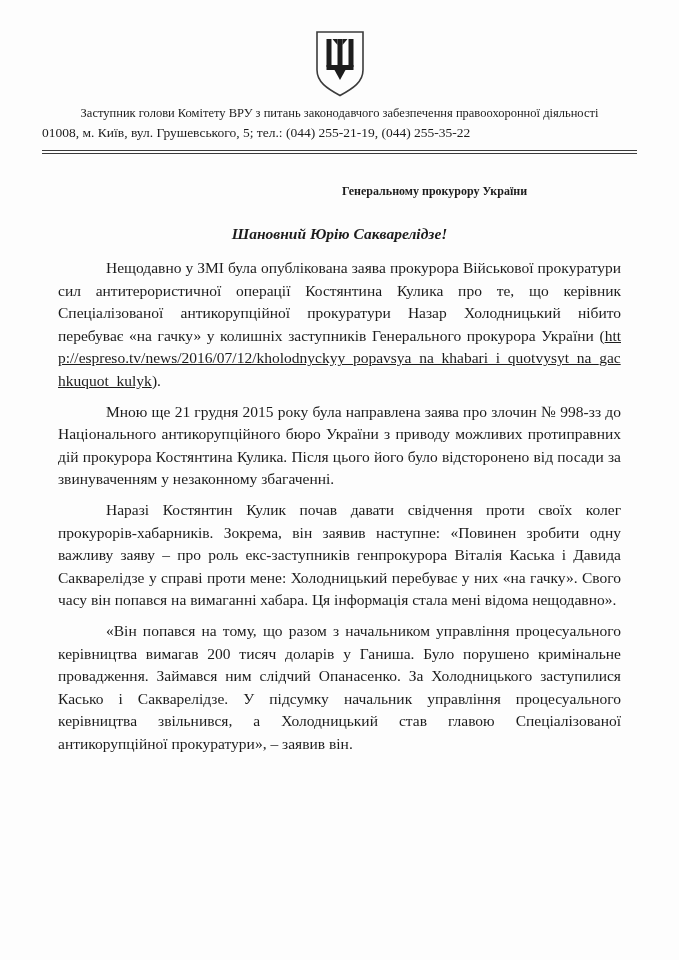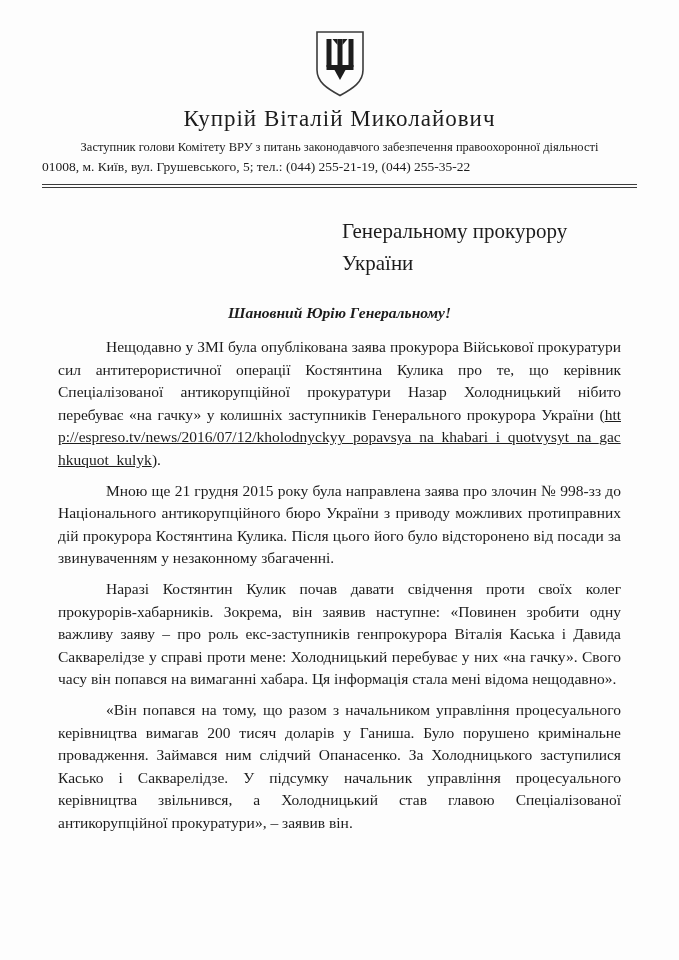--- a/index.html
+++ b/index.html
@@ -51,22 +51,22 @@
     border-bottom: 1.5px solid #3b3b3b;
   }
 
   .ref-line {
     font-size: 14px;
     margin: 11px 8px 0 8px;
   }
 
   .addressee {
     margin: 28px 8px 0 300px;
-    font-weight: normal;
-    font-size: 21px;
+    font-weight: bold;
+    font-size: 12px;
     line-height: 1.5;
   }
 
   .doc-title {
     text-align: center;
     font-weight: bold;
     font-size: 15.5px;
     letter-spacing: 3px;
     margin-top: 44px;
   }
@@ -114,35 +114,34 @@
           <rect x="14.5" y="35" width="27" height="5"></rect>
           <polygon points="22.5,40 33.5,40 28,50"></polygon>
           <polygon points="25.5,15 20.5,9 25.5,9"></polygon>
           <polygon points="30.5,15 35.5,9 30.5,9"></polygon>
         </g>
       </svg>
     </span>
   </div>
 
 
-  <h2 class="header-name">Купрій Віталій Миколайович</h2>
 
   <p class="header-position">Заступник голови Комітету ВРУ з питань законодавчого забезпечення правоохоронної діяльності</p>
 
   <p class="header-address">01008, м. Київ, вул. Грушевського, 5; тел.: (044) 255-21-19, (044) 255-35-22</p>
 
   <div class="double-rule"></div>
 
 
   <div class="addressee">
     <div>Генеральному прокурору України</div>
   </div>
 
 
-  <div class="salutation">Шановний Юрію Генеральному!</div>
+  <div class="salutation">Шановний Юрію Сакварелідзе!</div>
 
   <div class="body-text">
     <p>
       <span>Нещодавно у ЗМІ була опублікована заява прокурора Військової прокуратури сил антитерористичної операції Костянтина Кулика про те, що керівник Спеціалізованої антикорупційної прокуратури Назар Холодницький нібито перебуває «на гачку» у колишніх заступників Генерального прокурора України (</span><a class="article-link" href="#">http://espreso.tv/news/2016/07/12/kholodnyckyy_popavsya_na_khabari_i_quotvysyt_na_gachkuquot_kulyk</a><span>).</span>
     </p>
     <p>Мною ще 21 грудня 2015 року була направлена заява про злочин № 998-зз до Національного антикорупційного бюро України з приводу можливих протиправних дій прокурора Костянтина Кулика. Після цього його було відсторонено від посади за звинуваченням у незаконному збагаченні.</p>
     <p>Наразі Костянтин Кулик почав давати свідчення проти своїх колег прокурорів-хабарників. Зокрема, він заявив наступне: «Повинен зробити одну важливу заяву – про роль екс-заступників генпрокурора Віталія Каська і Давида Сакварелідзе у справі проти мене: Холодницький перебуває у них «на гачку». Свого часу він попався на вимаганні хабара. Ця інформація стала мені відома нещодавно».</p>
     <p>«Він попався на тому, що разом з начальником управління процесуального керівництва вимагав 200 тисяч доларів у Ганиша. Було порушено кримінальне провадження. Займався ним слідчий Опанасенко. За Холодницького заступилися Касько і Сакварелідзе. У підсумку начальник управління процесуального керівництва звільнився, а Холодницький став главою Спеціалізованої антикорупційної прокуратури», – заявив він.</p>
   </div>
 

